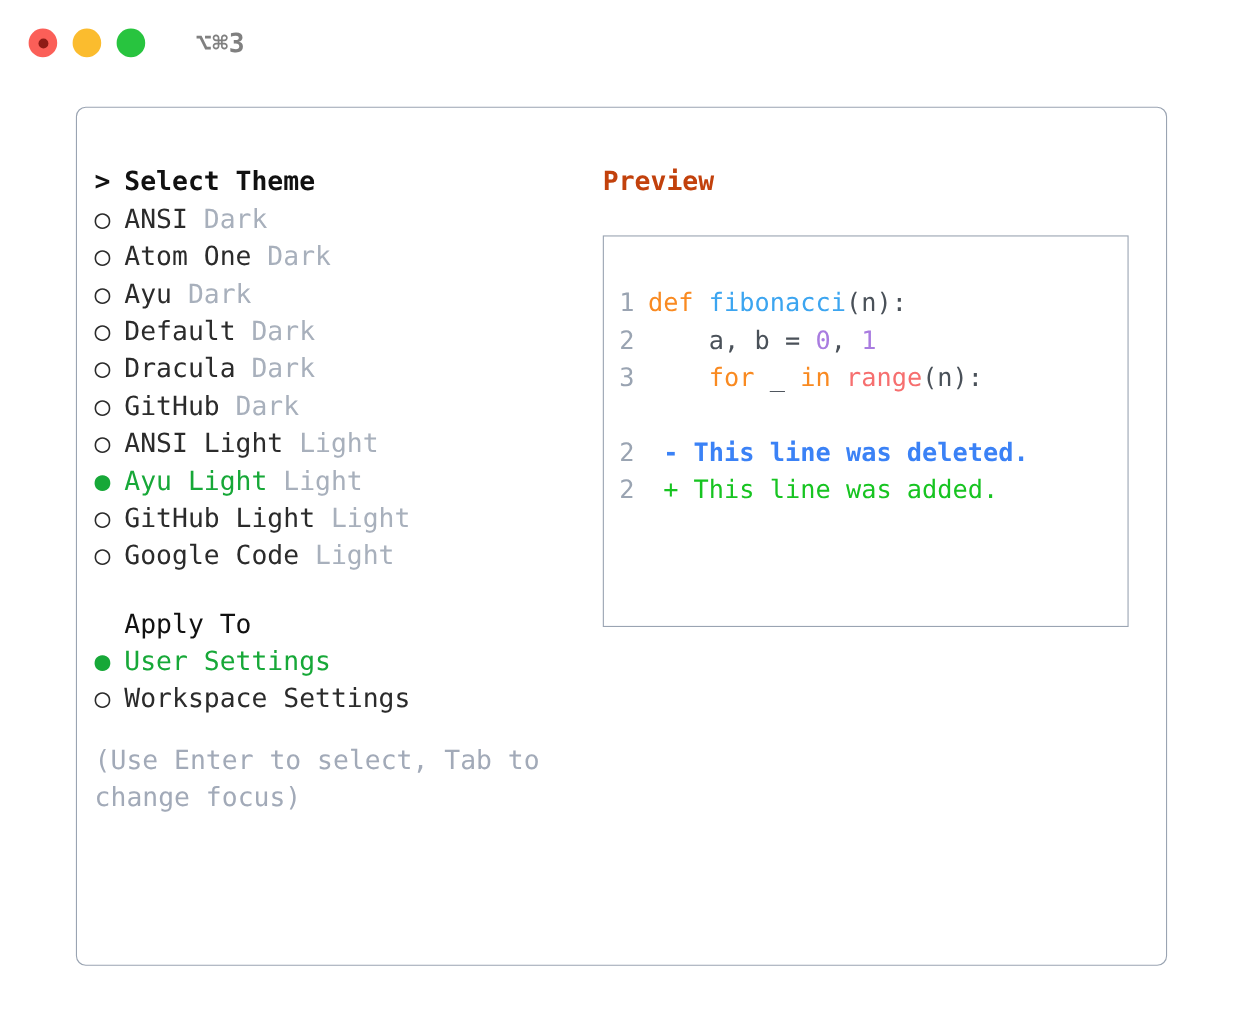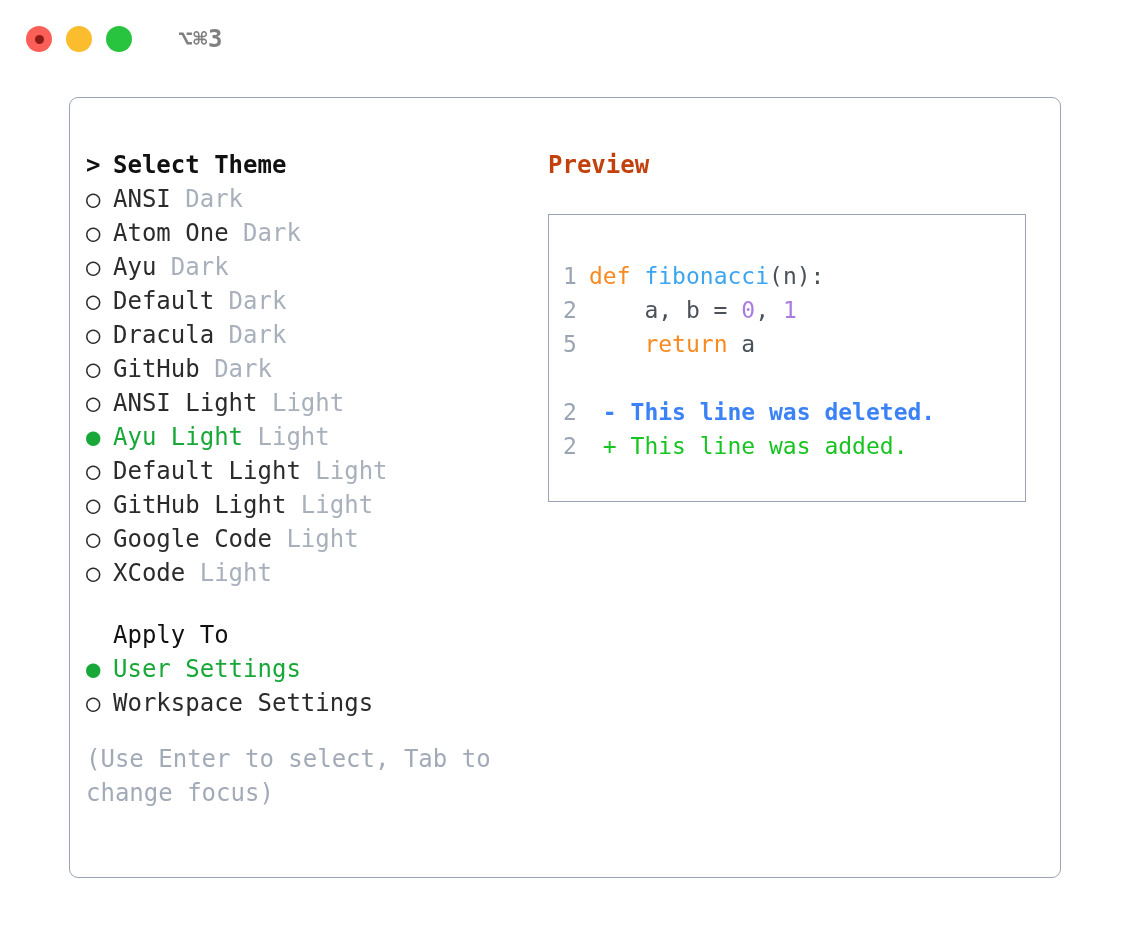--- a/index.html
+++ b/index.html
@@ -161,21 +161,21 @@
   .preview-title {
     font-size: 24px;
     font-weight: bold;
     line-height: 34px;
     color: #c2410c;
     white-space: pre;
   }
   .preview-box {
     margin-top: 32px;
     width: 478px;
-    height: 288px;
+    height: 356px;
     border: 1.6px solid #9AA4B2;
     box-sizing: border-box;
     background: #ffffff;
     padding: 44px 0 0 14px;
   }
   .code-line {
     font-size: 23px;
     line-height: 34px;
     white-space: pre;
   }
@@ -217,24 +217,22 @@
 
         <div id="theme-options">
             <div class="opt"><span class="bullet">○</span><span>ANSI</span><span class="suffix"> Dark</span></div>
             <div class="opt"><span class="bullet">○</span><span>Atom One</span><span class="suffix"> Dark</span></div>
             <div class="opt"><span class="bullet">○</span><span>Ayu</span><span class="suffix"> Dark</span></div>
             <div class="opt"><span class="bullet">○</span><span>Default</span><span class="suffix"> Dark</span></div>
             <div class="opt"><span class="bullet">○</span><span>Dracula</span><span class="suffix"> Dark</span></div>
             <div class="opt"><span class="bullet">○</span><span>GitHub</span><span class="suffix"> Dark</span></div>
             <div class="opt"><span class="bullet">○</span><span>ANSI Light</span><span class="suffix"> Light</span></div>
             <div class="opt selected"><span class="bullet">●</span><span>Ayu Light</span><span class="suffix"> Light</span></div>
-            <div class="opt"><span class="bullet">○</span><span>Default Light</span><span class="suffix"> Light</span></div>
             <div class="opt"><span class="bullet">○</span><span>GitHub Light</span><span class="suffix"> Light</span></div>
             <div class="opt"><span class="bullet">○</span><span>Google Code</span><span class="suffix"> Light</span></div>
-            <div class="opt"><span class="bullet">○</span><span>XCode</span><span class="suffix"> Light</span></div>
           </div>
 
         <div class="gap-block"></div>
 
         <div class="section-head inactive"><span class="marker"> </span><span>Apply To</span></div>
 
         <div id="apply-options">
             <div class="opt selected"><span class="bullet">●</span><span>User Settings</span></div>
             <div class="opt"><span class="bullet">○</span><span>Workspace Settings</span></div>
           </div>
@@ -244,21 +242,21 @@
         <div class="hint">(Use Enter to select, Tab to change focus)</div>
       </div>
 
       <div class="col-right">
         <div class="preview-title">Preview</div>
 
         <div class="preview-box">
           <div id="code-lines">
               <div class="code-line"><span class="ln">1</span><span class="kw">def</span><span class="plain"> </span><span class="fn">fibonacci</span><span class="plain">(n):</span></div>
               <div class="code-line"><span class="ln">2</span><span class="plain">    a, b = </span><span class="num">0</span><span class="plain">, </span><span class="num">1</span></div>
-              <div class="code-line"><span class="ln">5</span><span class="plain">    </span><span class="kw">return</span><span class="plain"> a</span></div>
+              <div class="code-line"><span class="ln">3</span><span class="plain">    </span><span class="kw">for</span><span class="plain"> _ </span><span class="kw">in</span><span class="plain"> </span><span class="bi">range</span><span class="plain">(n):</span></div>
             </div>
           <div class="code-gap"></div>
           <div id="diff-lines">
               <div class="code-line"><span class="ln">2</span><span class="del"> - This line was deleted.</span></div>
               <div class="code-line"><span class="ln">2</span><span class="add"> + This line was added.</span></div>
             </div>
         </div>
       </div>
 
     </div>

